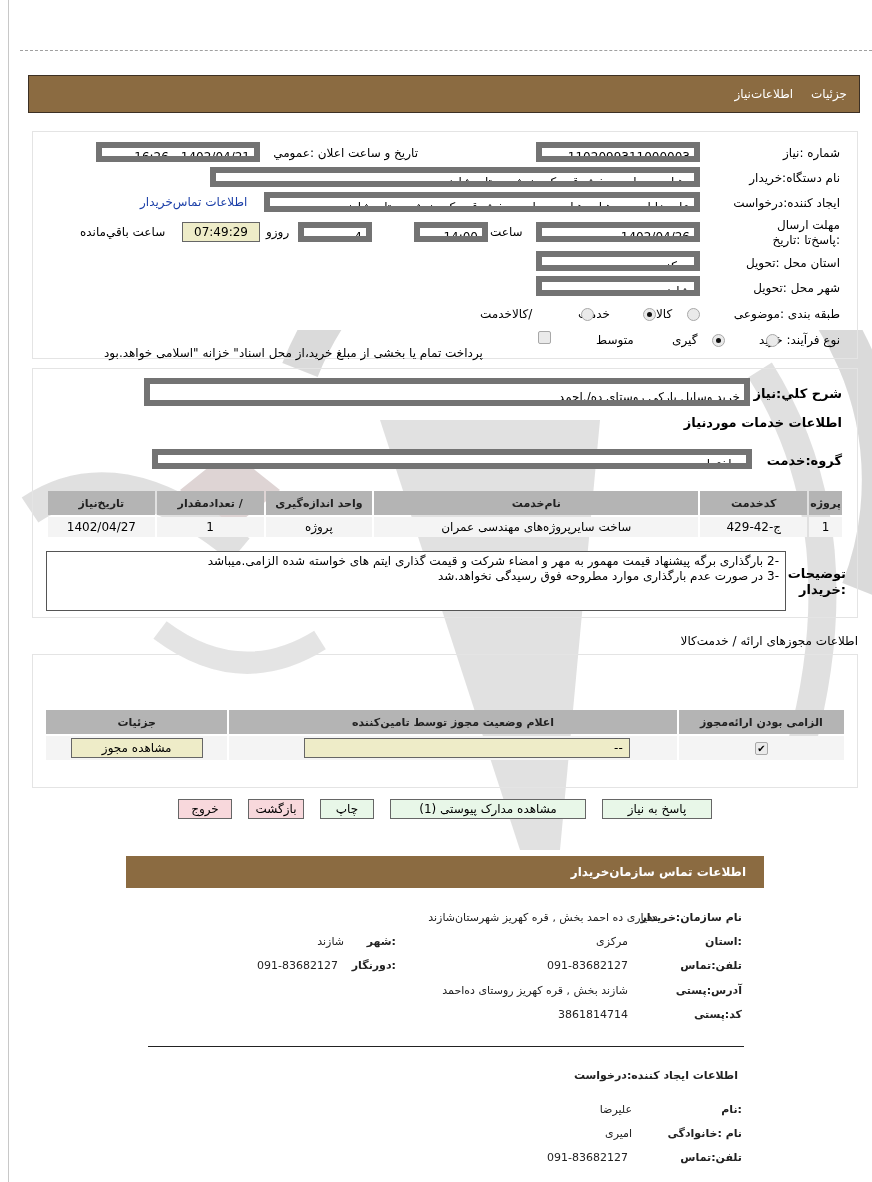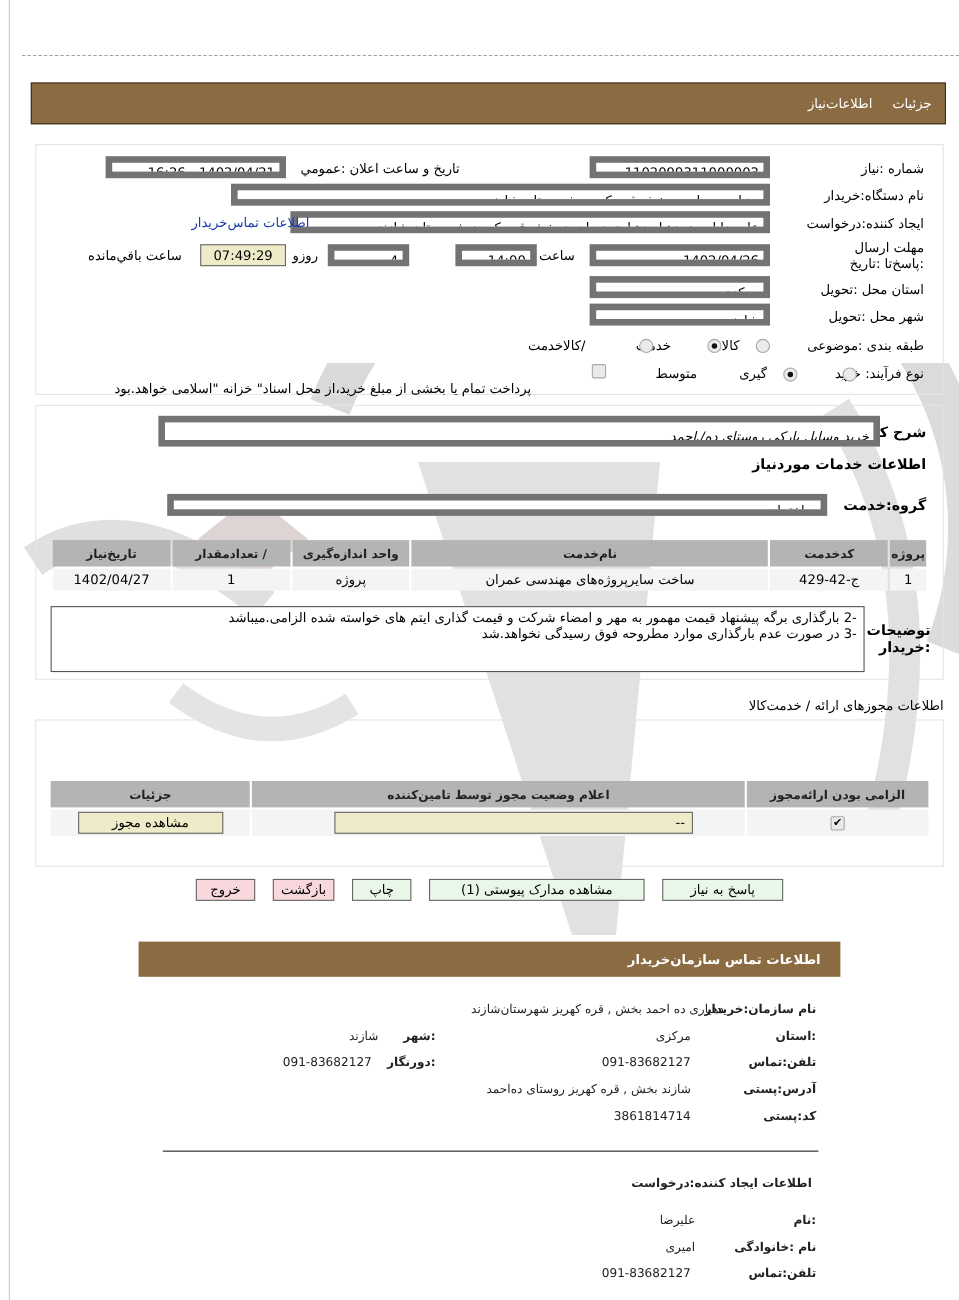--- a/index.html
+++ b/index.html
@@ -99,21 +99,21 @@
 <div class="abs lbl" style="right:32px; top:146px;">شماره :نیاز</div>
 <div class="abs field" style="left:536px; top:142px; width:164px; text-align:right;">1102099311000003</div>
 <div class="abs lbl" style="right:454px; top:146px;">تاریخ و ساعت اعلان :عمومي</div>
 <div class="abs field" style="left:96px; top:142px; width:164px; text-align:right;">1402/04/21 - 16:26</div>
 
 <div class="abs lbl" style="right:32px; top:171px;">نام دستگاه:خریدار</div>
 <div class="abs field" style="left:210px; top:167px; width:490px;">دهیاری ده احمد بخش قره کهریز شهرستان شازند</div>
 
 <div class="abs lbl" style="right:32px; top:196px;">ایجاد کننده:درخواست</div>
 <div class="abs field" style="left:264px; top:192px; width:436px;">علیرضا امیری دهیار دهیاری ده احمد بخش قره کهریز شهرستان شازند</div>
-<div class="abs lbl link" style="left:140px; top:195px;margin-left:34px;">اطلاعات تماس‌خریدار</div>
+<div class="abs lbl link" style="left:140px; top:195px;">اطلاعات تماس‌خریدار</div>
 
 <div class="abs lbl" style="right:32px; top:218px; width:100px; white-space:normal; text-align:right; line-height:15px;">مهلت ارسال :پاسخ‌تا :تاریخ</div>
 <div class="abs field" style="left:536px; top:222px; width:164px; text-align:right;">1402/04/26</div>
 <div class="abs lbl" style="left:490px; top:225px;">ساعت</div>
 <div class="abs field" style="left:414px; top:222px; width:74px; text-align:right;">14:00</div>
 <div class="abs field" style="left:298px; top:222px; width:74px; text-align:right;">4</div>
 <div class="abs lbl" style="left:266px; top:225px;text-align:right;">روزو</div>
 <div class="abs field timer" style="left:182px; top:222px; width:78px;">07:49:29</div>
 <div class="abs lbl" style="left:80px; top:225px;">ساعت باقي‌مانده</div>
 
@@ -135,21 +135,21 @@
 <span class="abs lbl" style="left:672px; top:333px;">گیری</span>
 <span class="abs radio on" style="left:645px; top:333px;"></span>
 <span class="abs lbl" style="left:596px; top:333px;">متوسط</span>
 <span class="abs chk" style="left:538px; top:331px;"></span>
 <span class="abs lbl" style="left:104px; top:346px;">پرداخت تمام یا بخشی از مبلغ خرید،از محل اسناد" خزانه "اسلامی خواهد.بود</span>
 
 
 <div class="abs panel" style="left:32px; top:368px; width:826px; height:250px;"></div>
 
 <div class="abs lbl bold" style="right:30px; top:386px;">شرح کلي:نیاز</div>
-<div class="abs field" style="left:144px; top:378px; width:656px; height:28px; line-height:26px;font-style:italic;">خرید وسایل پارکی روستای ده/.احمد</div>
+<div class="abs field" style="left:144px; top:378px; width:606px; height:28px; line-height:26px;">خرید وسایل پارکی روستای ده/.احمد</div>
 <div class="abs lbl bold" style="right:30px; top:415px;">اطلاعات خدمات موردنیاز</div>
 <div class="abs lbl bold" style="right:30px; top:453px;">گروه:خدمت</div>
 <div class="abs field" style="left:152px; top:449px; width:600px;">ساختمان</div>
 
 <table class="abs grid" style="left:46px; top:489px; width:798px;">
   <thead>
     <tr>
       <th style="width:28px;">پروژه</th>
       <th style="width:106px;">کدخدمت</th>
       <th style="width:322px;">نام‌خدمت</th>

